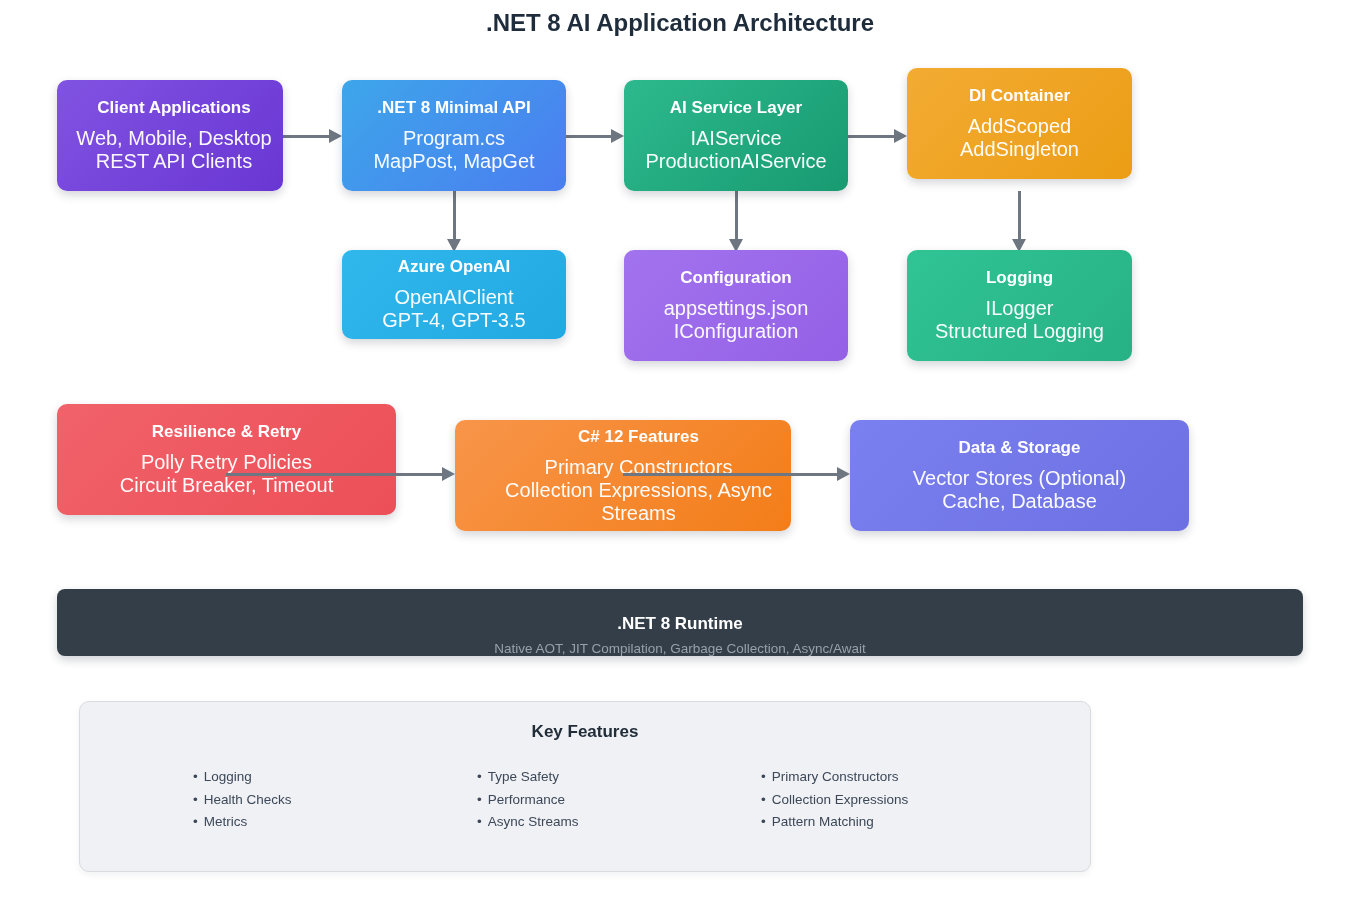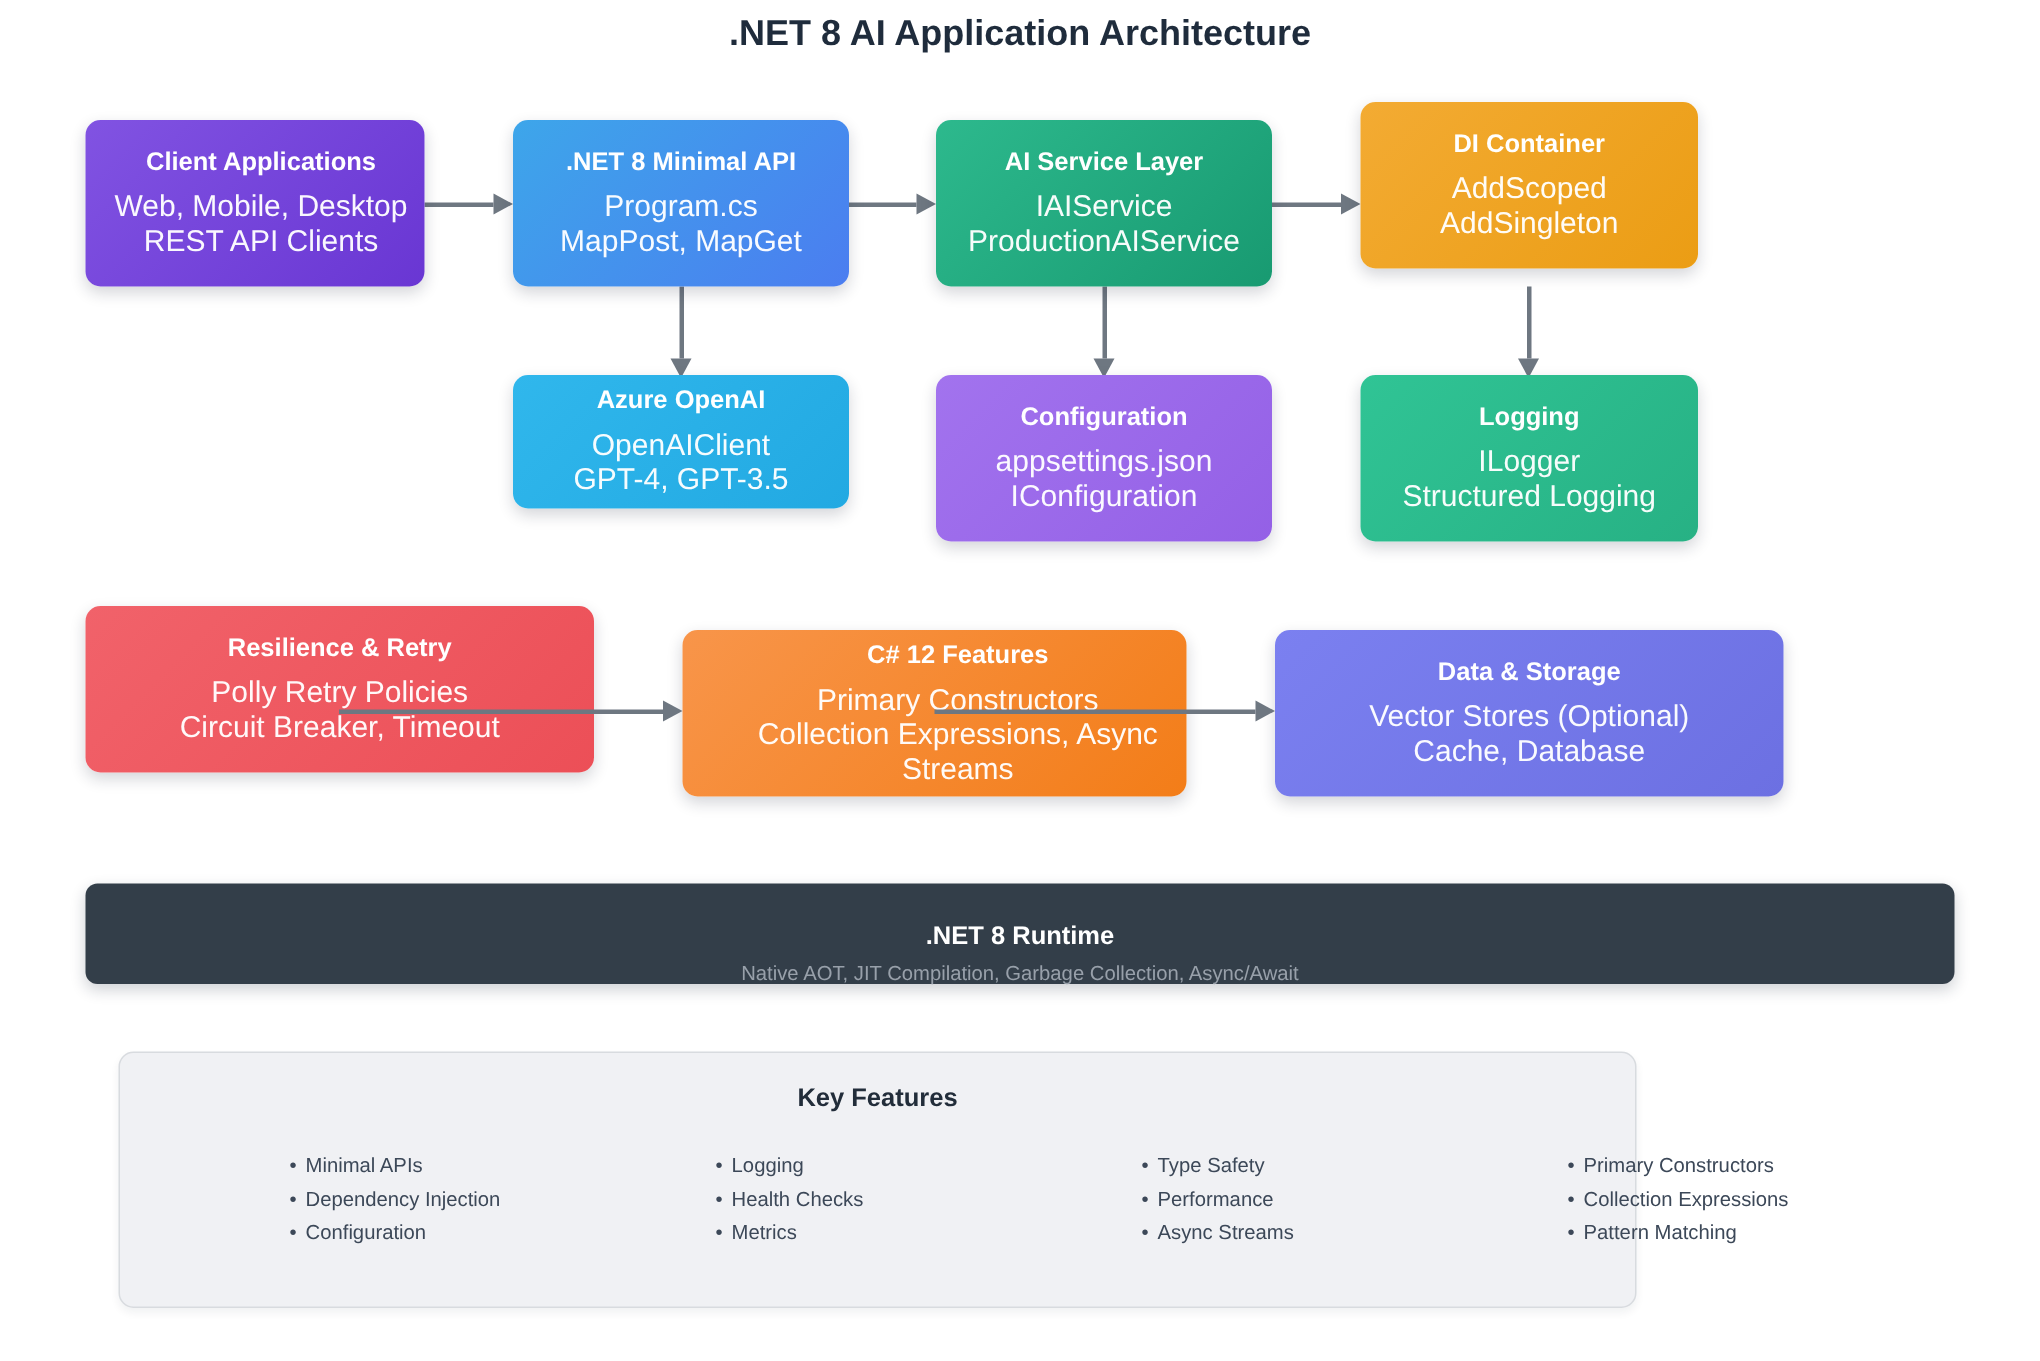--- a/index.html
+++ b/index.html
@@ -175,25 +175,20 @@
 </div>
 
 <div class="runtime">
   <div class="runtime-title">.NET 8 Runtime</div>
   <div class="runtime-subtitle">Native AOT, JIT Compilation, Garbage Collection, Async/Await</div>
 </div>
 
 <div class="kf-panel">
   <div class="kf-title">Key Features</div>
   <div class="kf-grid">
-    <div class="kf-col">
-      <div class="kf-item"><span class="kf-bullet">•</span><span>Minimal APIs</span></div>
-      <div class="kf-item"><span class="kf-bullet">•</span><span>Dependency Injection</span></div>
-      <div class="kf-item"><span class="kf-bullet">•</span><span>Configuration</span></div>
-    </div>
     <div class="kf-col">
       <div class="kf-item"><span class="kf-bullet">•</span><span>Logging</span></div>
       <div class="kf-item"><span class="kf-bullet">•</span><span>Health Checks</span></div>
       <div class="kf-item"><span class="kf-bullet">•</span><span>Metrics</span></div>
     </div>
     <div class="kf-col">
       <div class="kf-item"><span class="kf-bullet">•</span><span>Type Safety</span></div>
       <div class="kf-item"><span class="kf-bullet">•</span><span>Performance</span></div>
       <div class="kf-item"><span class="kf-bullet">•</span><span>Async Streams</span></div>
     </div>

